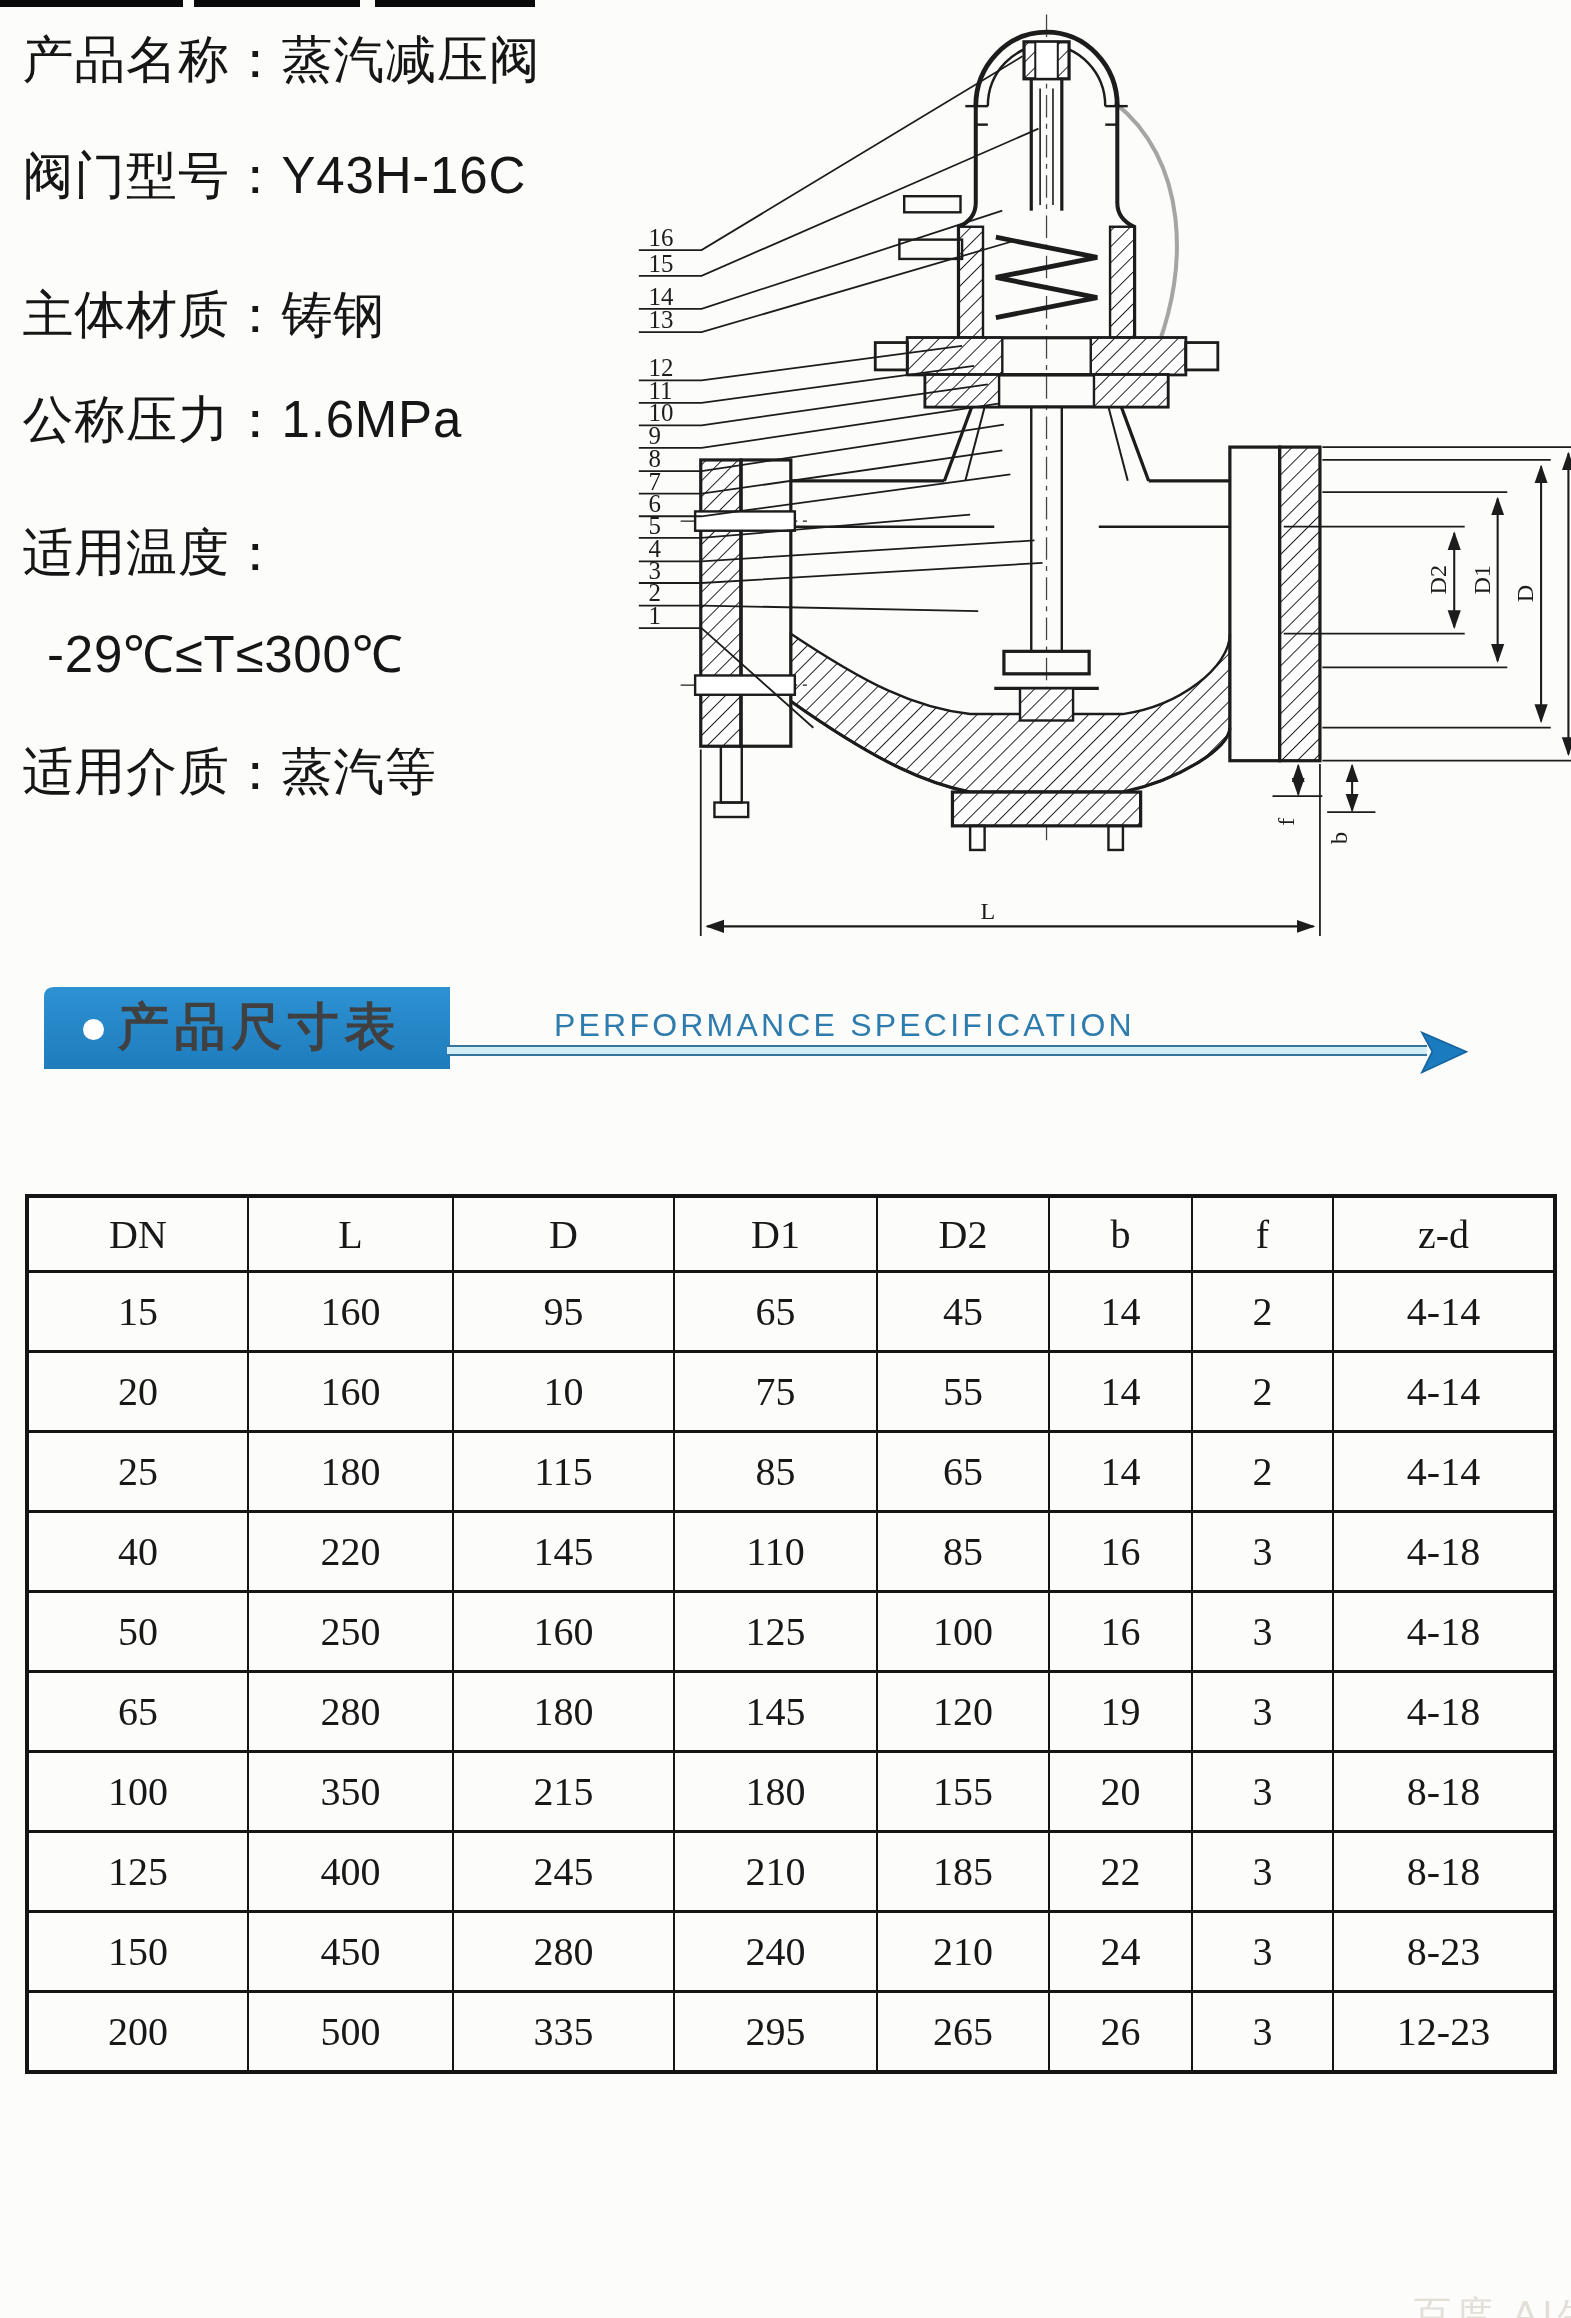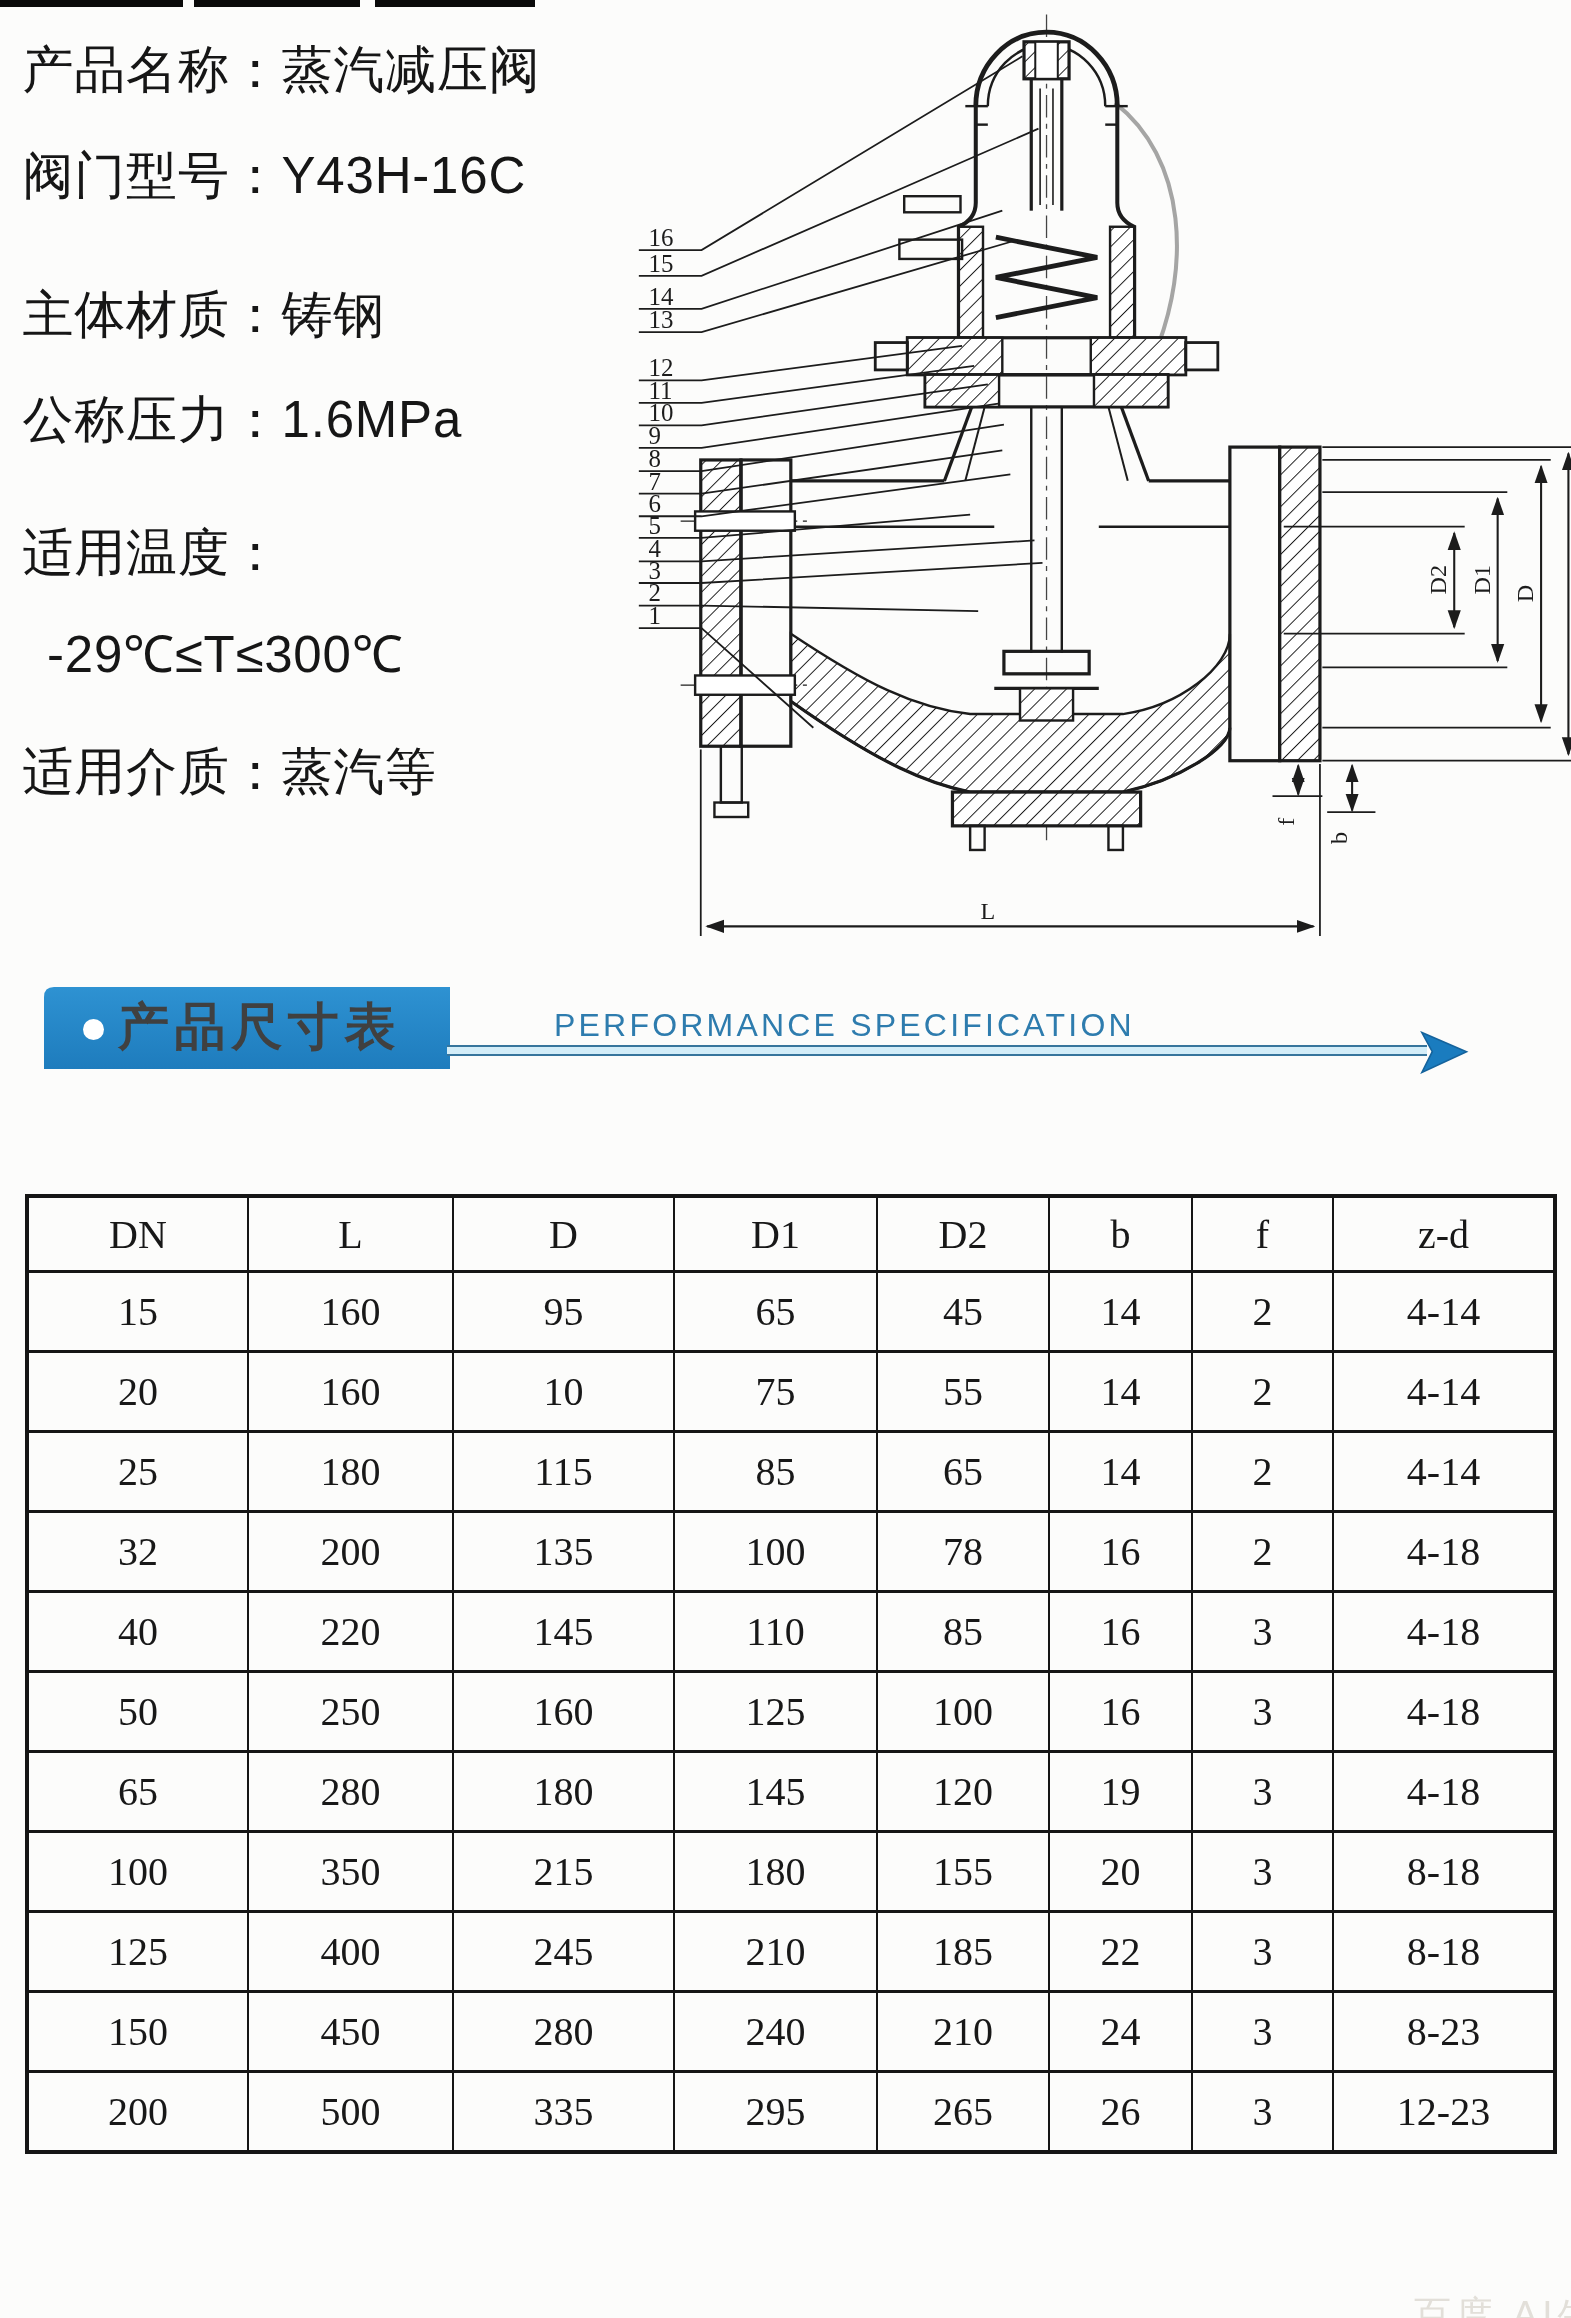--- a/index.html
+++ b/index.html
@@ -77,21 +77,21 @@
 </head>
 <body>
 
 <div class="page">
 
   <div class="top-bar">
     <div class="notch notch-a"></div>
     <div class="notch notch-b"></div>
   </div>
 
-  <div class="info-line" style="top:42px">产品名称：蒸汽减压阀</div>
+  <div class="info-line" style="top:32px">产品名称：蒸汽减压阀</div>
   <div class="info-line" style="top:148px">阀门型号：Y43H-16C</div>
   <div class="info-line" style="top:287px">主体材质：铸钢</div>
   <div class="info-line" style="top:392px">公称压力：1.6MPa</div>
   <div class="info-line" style="top:525px">适用温度：</div>
   <div class="info-line indent" style="top:627px">-29℃≤T≤300℃</div>
   <div class="info-line" style="top:744px">适用介质：蒸汽等</div>
 
   <svg class="drawing" width="948" height="973" viewBox="0 0 1178 1210">
     <defs>
       <pattern id="hatch" width="14" height="14" patternUnits="userSpaceOnUse" patternTransform="rotate(45)">
@@ -321,30 +321,20 @@
           <td>25</td>
           <td>180</td>
           <td>115</td>
           <td>85</td>
           <td>65</td>
           <td>14</td>
           <td>2</td>
           <td>4-14</td>
         </tr>
         <tr>
-          <td>32</td>
-          <td>200</td>
-          <td>135</td>
-          <td>100</td>
-          <td>78</td>
-          <td>16</td>
-          <td>2</td>
-          <td>4-18</td>
-        </tr>
-        <tr>
           <td>40</td>
           <td>220</td>
           <td>145</td>
           <td>110</td>
           <td>85</td>
           <td>16</td>
           <td>3</td>
           <td>4-18</td>
         </tr>
         <tr>

